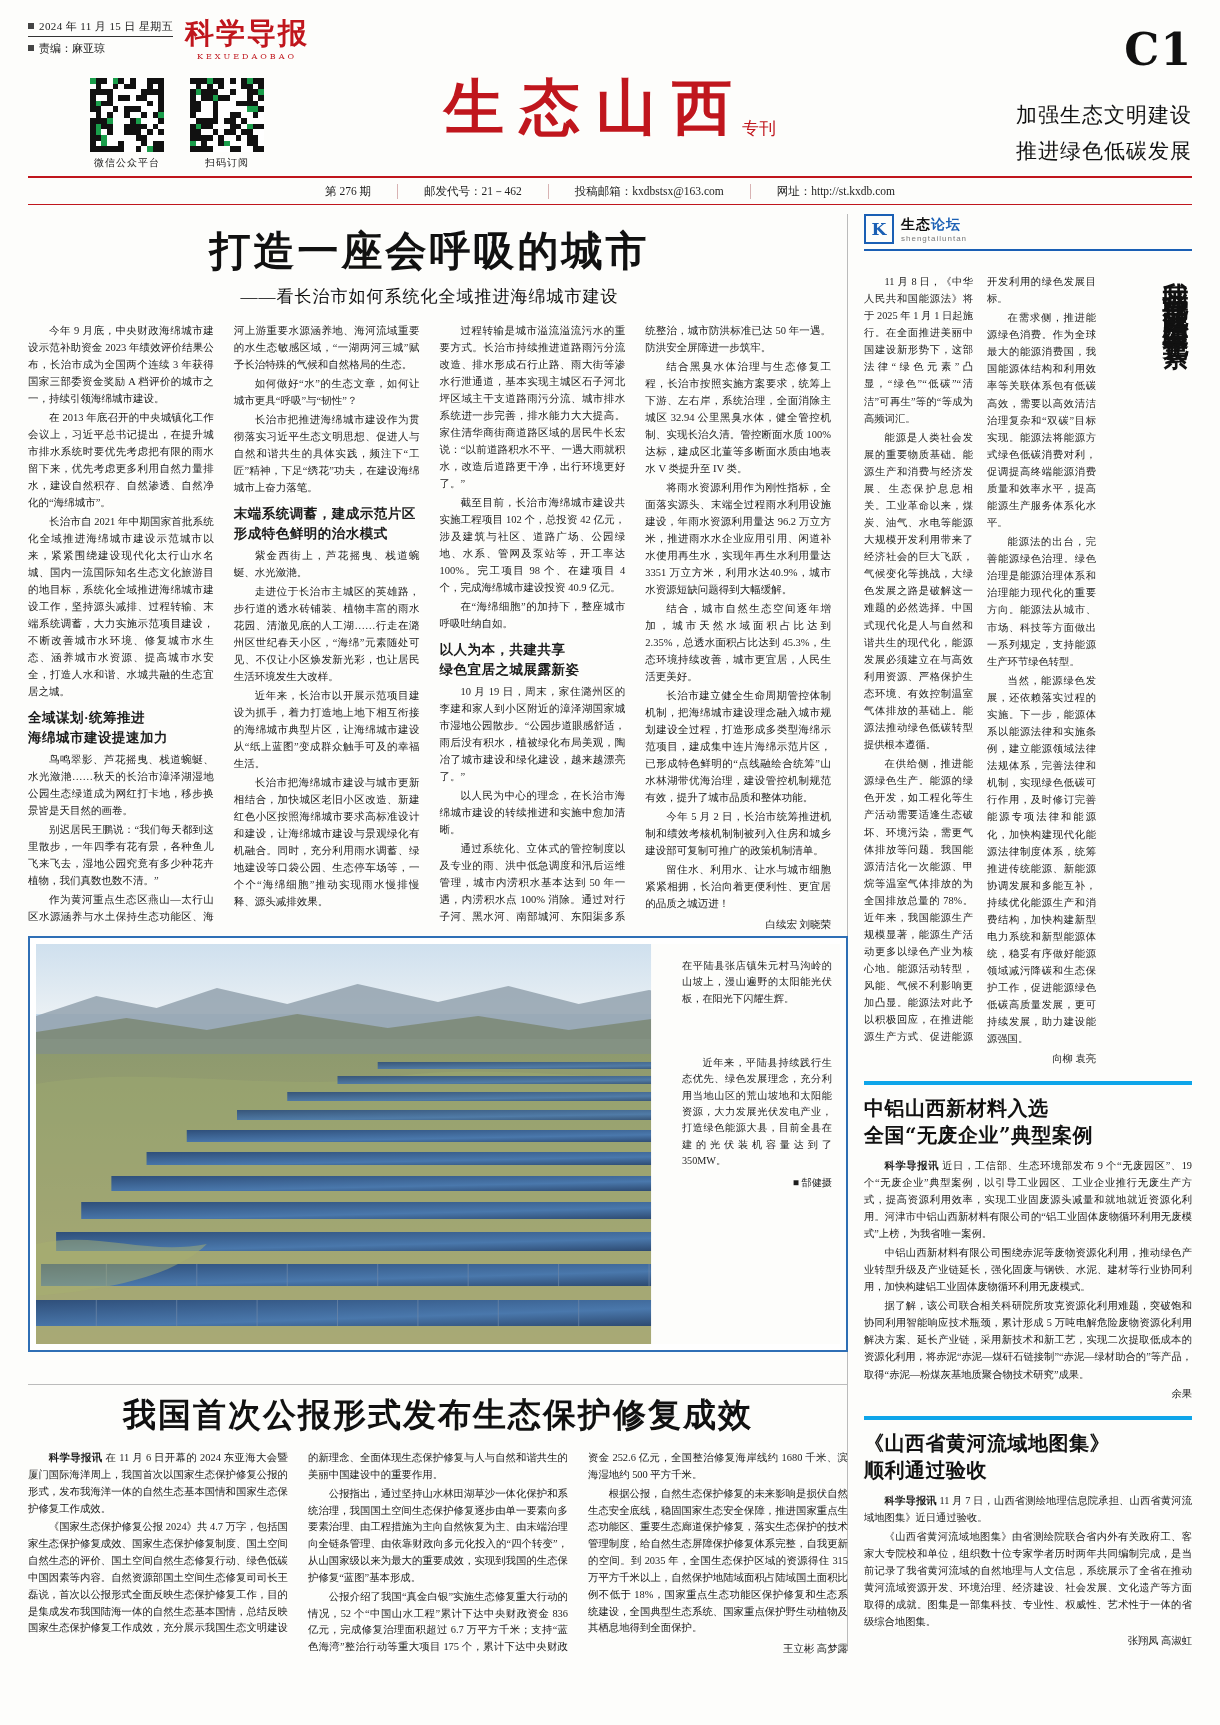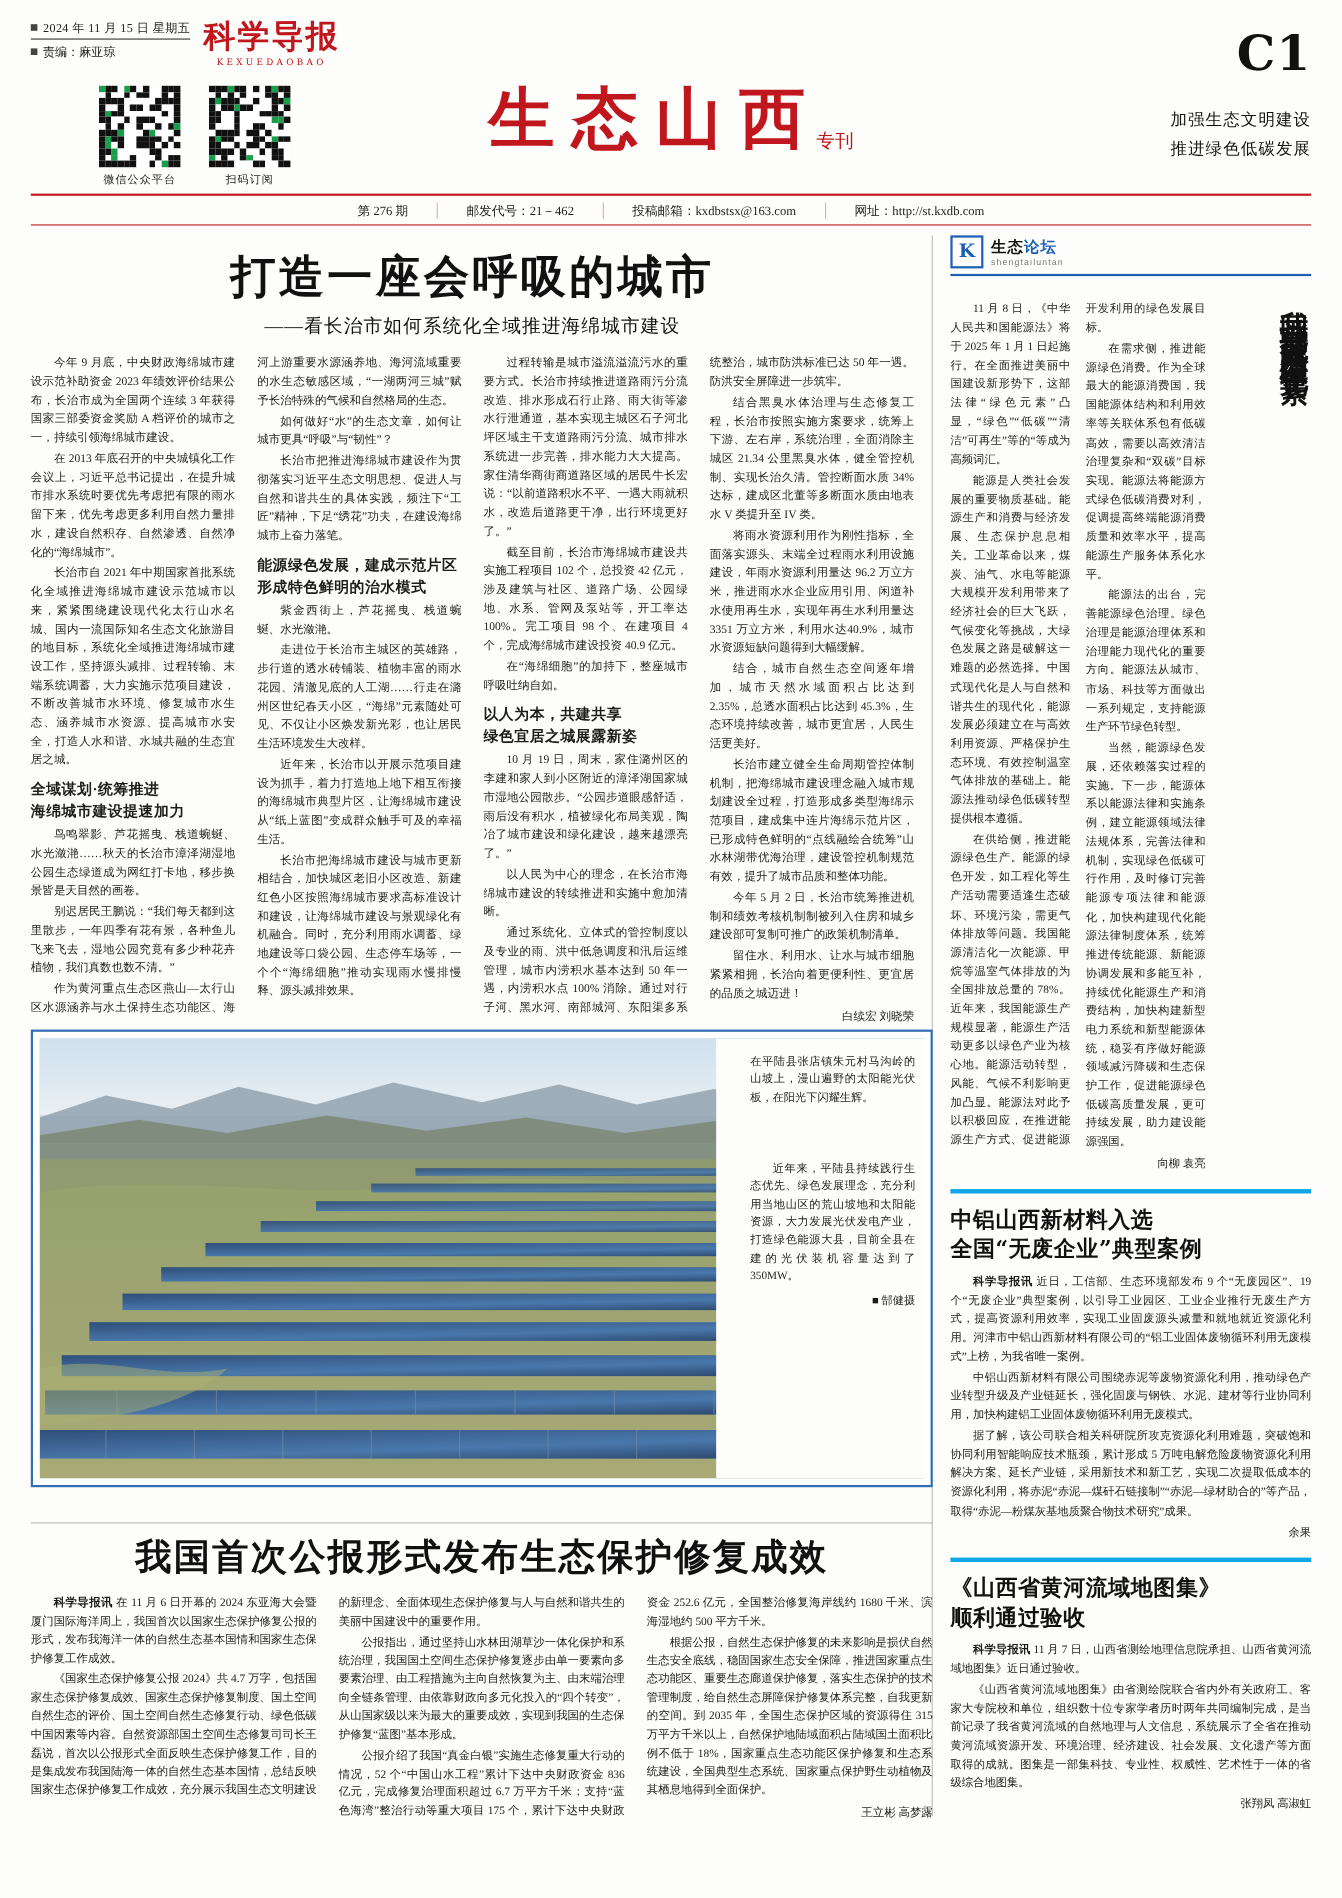--- a/index.html
+++ b/index.html
@@ -27,21 +27,21 @@
   .qr-item{text-align:center;}
   .qr-box{width:74px;height:74px;position:relative;background:#fff;}
   .qr-cap{font-size:10px;margin-top:4px;color:#222;letter-spacing:1px;}
 
   .mh-title{position:absolute;left:0;right:0;top:68px;text-align:center;}
   .mh-title .big{font-family:"DejaVu Serif",serif;font-weight:bold;font-size:60px;color:#c0161d;letter-spacing:16px;display:inline-block;}
   .mh-title .sup{font-size:17px;color:#c0161d;vertical-align:-6px;margin-left:-6px;letter-spacing:0;}
 
   .mh-right{position:absolute;right:28px;top:28px;text-align:right;}
   .mh-c1{font-family:"DejaVu Serif",serif;font-size:44px;font-weight:bold;letter-spacing:1px;color:#111;line-height:1;}
-  .mh-slogan{margin-top:26px;font-size:15px;line-height:1.7;color:#111;letter-spacing:1px;text-align:left;}
+  .mh-slogan{margin-top:26px;font-size:21px;line-height:1.7;color:#111;letter-spacing:1px;text-align:left;}
 
   .mh-bar{position:absolute;left:28px;right:28px;top:176px;height:26px;border-top:2px solid #c0161d;border-bottom:1px solid #c0161d;display:flex;align-items:center;justify-content:center;gap:0;font-size:11.5px;color:#222;}
   .mh-bar .cell{padding:0 26px;border-right:1px solid #d8b3b3;white-space:nowrap;}
   .mh-bar .cell:last-child{border-right:none;}
 
   
   .content{position:absolute;top:214px;left:28px;width:1164px;}
   .top-area{display:flex;gap:0;}
   .left-block{width:820px;padding-right:16px;box-sizing:border-box;border-right:1px solid #bbb;}
   .right-rail{width:344px;padding-left:16px;box-sizing:border-box;}
@@ -501,36 +501,36 @@
           <p>长治市自 2021 年中期国家首批系统化全域推进海绵城市建设示范城市以来，紧紧围绕建设现代化太行山水名城、国内一流国际知名生态文化旅游目的地目标，系统化全域推进海绵城市建设工作，坚持源头减排、过程转输、末端系统调蓄，大力实施示范项目建设，不断改善城市水环境、修复城市水生态、涵养城市水资源、提高城市水安全，打造人水和谐、水城共融的生态宜居之城。</p>
 
           <h3 style="white-space:pre-line">全域谋划·统筹推进
 海绵城市建设提速加力</h3>
           <p>鸟鸣翠影、芦花摇曳、栈道蜿蜒、水光潋滟……秋天的长治市漳泽湖湿地公园生态绿道成为网红打卡地，移步换景皆是天目然的画卷。</p>
           <p>别迟居民王鹏说：“我们每天都到这里散步，一年四季有花有景，各种鱼儿飞来飞去，湿地公园究竟有多少种花卉植物，我们真数也数不清。”</p>
           <p>作为黄河重点生态区燕山—太行山区水源涵养与水土保持生态功能区、海河上游重要水源涵养地、海河流域重要的水生态敏感区域，“一湖两河三城”赋予长治特殊的气候和自然格局的生态。</p>
           <p>如何做好“水”的生态文章，如何让城市更具“呼吸”与“韧性”？</p>
           <p>长治市把推进海绵城市建设作为贯彻落实习近平生态文明思想、促进人与自然和谐共生的具体实践，频注下“工匠”精神，下足“绣花”功夫，在建设海绵城市上奋力落笔。</p>
 
-          <h3 style="white-space:pre-line">能源绿色发展，建成示范片区
+          <h3 style="white-space:pre-line">末端系统调蓄，建成示范片区
 形成特色鲜明的治水模式</h3>
           <p>紫金西街上，芦花摇曳、栈道蜿蜒、水光潋滟。</p>
           <p>走进位于长治市主城区的英雄路，步行道的透水砖铺装、植物丰富的雨水花园、清澈见底的人工湖……行走在潞州区世纪春天小区，“海绵”元素随处可见、不仅让小区焕发新光彩，也让居民生活环境发生大改样。</p>
           <p>近年来，长治市以开展示范项目建设为抓手，着力打造地上地下相互衔接的海绵城市典型片区，让海绵城市建设从“纸上蓝图”变成群众触手可及的幸福生活。</p>
           <p>长治市把海绵城市建设与城市更新相结合，加快城区老旧小区改造、新建红色小区按照海绵城市要求高标准设计和建设，让海绵城市建设与景观绿化有机融合。同时，充分利用雨水调蓄、绿地建设等口袋公园、生态停车场等，一个个“海绵细胞”推动实现雨水慢排慢释、源头减排效果。</p>
           <p>过程转输是城市溢流溢流污水的重要方式。长治市持续推进道路雨污分流改造、排水形成石行止路、雨大街等渗水行泄通道，基本实现主城区石子河北坪区域主干支道路雨污分流、城市排水系统进一步完善，排水能力大大提高。家住清华商街商道路区域的居民牛长宏说：“以前道路积水不平、一遇大雨就积水，改造后道路更干净，出行环境更好了。”</p>
           <p>截至目前，长治市海绵城市建设共实施工程项目 102 个，总投资 42 亿元，涉及建筑与社区、道路广场、公园绿地、水系、管网及泵站等，开工率达 100%。完工项目 98 个、在建项目 4 个，完成海绵城市建设投资 40.9 亿元。</p>
           <p>在“海绵细胞”的加持下，整座城市呼吸吐纳自如。</p>
 
           <h3 style="white-space:pre-line">以人为本，共建共享
 绿色宜居之城展露新姿</h3>
           <p>10 月 19 日，周末，家住潞州区的李建和家人到小区附近的漳泽湖国家城市湿地公园散步。“公园步道眼感舒适，雨后没有积水，植被绿化布局美观，陶冶了城市建设和绿化建设，越来越漂亮了。”</p>
           <p>以人民为中心的理念，在长治市海绵城市建设的转续推进和实施中愈加清晰。</p>
           <p>通过系统化、立体式的管控制度以及专业的雨、洪中低急调度和汛后运维管理，城市内涝积水基本达到 50 年一遇，内涝积水点 100% 消除。通过对行子河、黑水河、南部城河、东阳渠多系统整治，城市防洪标准已达 50 年一遇。防洪安全屏障进一步筑牢。</p>
-          <p>结合黑臭水体治理与生态修复工程，长治市按照实施方案要求，统筹上下游、左右岸，系统治理，全面消除主城区 21.34 公里黑臭水体，健全管控机制、实现长治久清。管控断面水质 34% 达标，建成区北董等多断面水质由地表水 V 类提升至 IV 类。</p>
+          <p>结合黑臭水体治理与生态修复工程，长治市按照实施方案要求，统筹上下游、左右岸，系统治理，全面消除主城区 32.94 公里黑臭水体，健全管控机制、实现长治久清。管控断面水质 100% 达标，建成区北董等多断面水质由地表水 V 类提升至 IV 类。</p>
           <p>将雨水资源利用作为刚性指标，全面落实源头、末端全过程雨水利用设施建设，年雨水资源利用量达 96.2 万立方米，推进雨水水企业应用引用、闲道补水使用再生水，实现年再生水利用量达 3351 万立方米，利用水达40.9%，城市水资源短缺问题得到大幅缓解。</p>
           <p>结合，城市自然生态空间逐年增加，城市天然水域面积占比达到 2.35%，总透水面积占比达到 45.3%，生态环境持续改善，城市更宜居，人民生活更美好。</p>
           <p>长治市建立健全生命周期管控体制机制，把海绵城市建设理念融入城市规划建设全过程，打造形成多类型海绵示范项目，建成集中连片海绵示范片区，已形成特色鲜明的“点线融绘合统筹”山水林湖带优海治理，建设管控机制规范有效，提升了城市品质和整体功能。</p>
           <p>今年 5 月 2 日，长治市统筹推进机制和绩效考核机制制被列入住房和城乡建设部可复制可推广的政策机制清单。</p>
           <p>留住水、利用水、让水与城市细胞紧紧相拥，长治向着更便利性、更宜居的品质之城迈进！</p>
           <p class="sign">白续宏 刘晓荣</p>
         </div>
       </div>
 
       <div class="right-rail">

